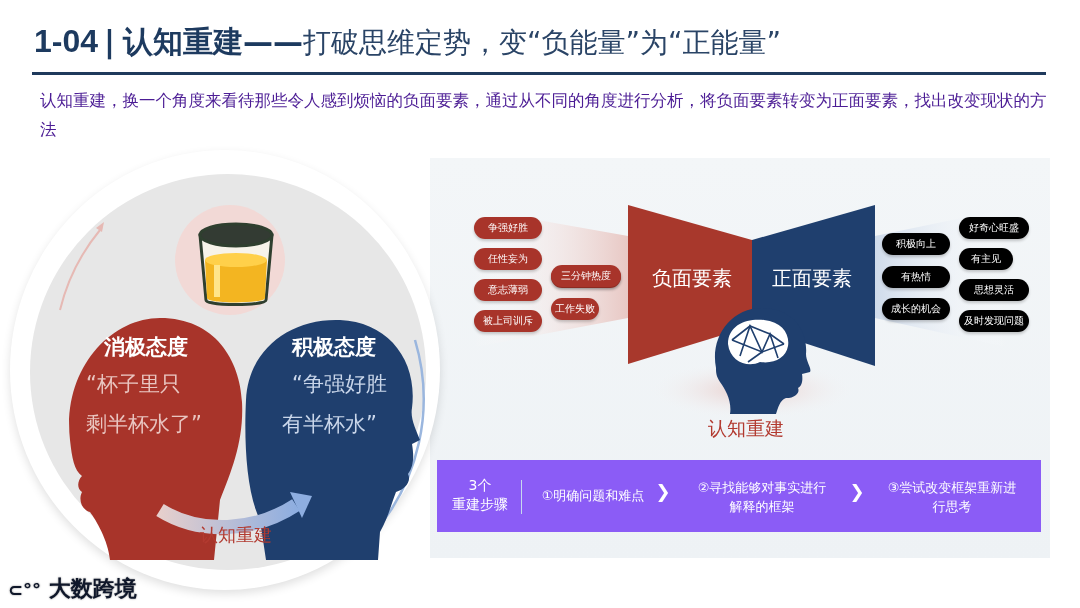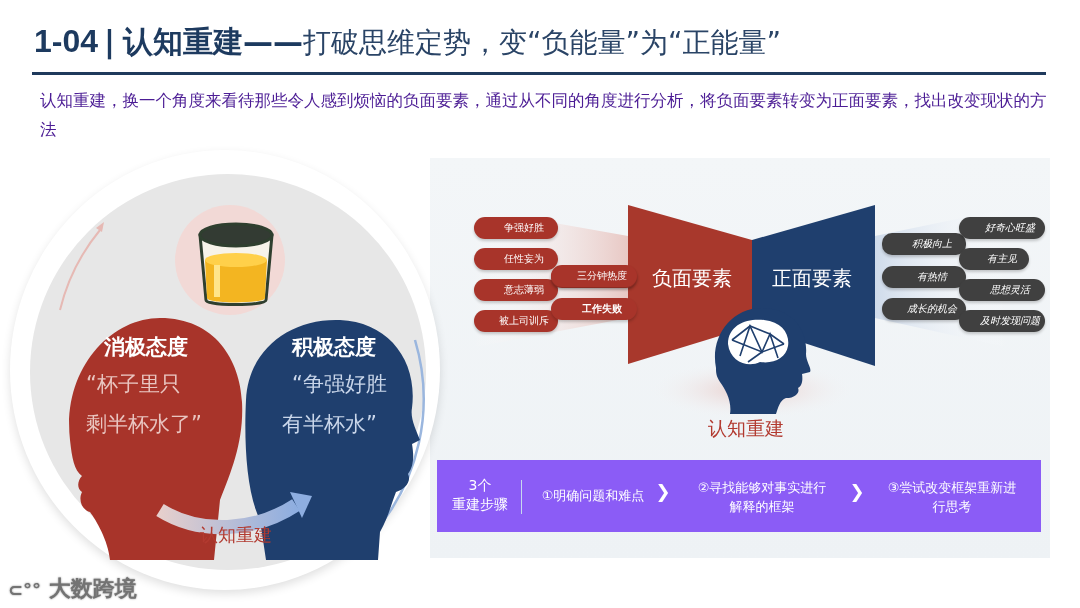--- a/index.html
+++ b/index.html
@@ -8,30 +8,30 @@
   .title .num{font-weight:bold;font-family:"Liberation Sans",sans-serif;font-size:32px;}
   .title .bar{font-weight:bold;margin:0 8px 0 6px;font-size:30px;}
   .title .main{font-weight:bold;font-size:30px;}
   .title .sub{font-size:28px;color:#2a4466;}
   .rule{position:absolute;left:32px;top:72px;width:1014px;height:3px;background:#1f3a5c;}
   .desc{position:absolute;left:40px;top:86px;width:1010px;font-size:16.5px;line-height:29px;color:#4c1d95;}
   .panel{position:absolute;left:430px;top:158px;width:620px;height:400px;background:linear-gradient(180deg,#f3f6f8,#eef2f5);}
   .circle-outer{position:absolute;left:10px;top:150px;width:430px;height:440px;border-radius:50%;background:#fff;box-shadow:0 4px 10px rgba(0,0,0,0.12);}
   .circle-inner{position:absolute;left:30px;top:174px;width:396px;height:396px;border-radius:50%;background:#e7e7e7;}
   .glass-halo{position:absolute;left:175px;top:205px;width:110px;height:110px;border-radius:50%;background:#f2d9d6;}
-  .pill{position:absolute;height:22px;border-radius:11px;color:#fff;font-size:10px;display:flex;align-items:center;justify-content:center;box-shadow:0 2px 3px rgba(0,0,0,0.2);padding-left:16px;}
+  .pill{position:absolute;height:22px;border-radius:11px;color:#fff;font-size:10px;display:flex;align-items:center;justify-content:center;box-shadow:0 2px 3px rgba(0,0,0,0.2);}
   .pill.red{background:#a8342a;}
-  .pill.blue{background:#404040;font-style:italic;}
+  .pill.blue{background:#000000;}
   .funnel-text{position:absolute;color:#fff;font-size:20px;}
   .cog-label{position:absolute;color:#b23a30;font-size:19px;}
   .steps{position:absolute;left:437px;top:460px;width:604px;height:72px;background:#8b5cf6;color:#fff;}
   .steps .s{position:absolute;font-size:13px;text-align:center;line-height:19px;}
   .head-title{position:absolute;color:#fff;font-size:21px;font-weight:bold;}
   .head-quote{position:absolute;font-size:21px;line-height:40px;}
-  .logo{position:absolute;left:8px;top:574px;color:#737373;font-size:22px;font-weight:bold;text-shadow:0 0 2px #888;}
+  .logo{position:absolute;left:8px;top:574px;color:#0f172a;font-size:22px;font-weight:bold;text-shadow:0 0 2px #888;}
 </style>
 </head>
 <body>
 
 <div class="title">
   <span class="num">1-04</span>
   <span class="bar">|</span>
   <span class="main">认知重建——</span>
   <span class="sub">打破思维定势，变“负能量”为“正能量”</span>
 </div>
@@ -76,23 +76,23 @@
 <div class="funnel-text" style="left:652px;top:265px;">负面要素</div>
 <div class="funnel-text" style="left:772px;top:265px;">正面要素</div>
 <div class="cog-label" style="left:708px;top:416px;">认知重建</div>
 
 <div class="pill red" style="left:474px;top:217px;width:68px;">争强好胜</div>
 <div class="pill red" style="left:474px;top:248px;width:68px;">任性妄为</div>
 <div class="pill red" style="left:474px;top:279px;width:68px;">意志薄弱</div>
 <div class="pill red" style="left:474px;top:310px;width:68px;">被上司训斥</div>
 <div class="pill red" style="left:551px;top:234px;width:70px;margin-top:32px;">性格急躁</div>
 <div class="pill red" style="left:551px;top:265px;width:70px;">三分钟热度</div>
-<div class="pill red" style="left:551px;top:298px;width:70px;font-weight:bold;">工作失败</div>
+<div class="pill red" style="left:551px;top:298px;width:48px;">工作失败</div>
 
-<div class="pill blue" style="left:882px;top:233px;width:68px;border-radius:10px;">积极向上</div>
+<div class="pill blue" style="left:882px;top:233px;width:68px;">积极向上</div>
 <div class="pill blue" style="left:882px;top:266px;width:68px;">有热情</div>
 <div class="pill blue" style="left:882px;top:298px;width:68px;">成长的机会</div>
 <div class="pill blue" style="left:959px;top:217px;width:70px;">好奇心旺盛</div>
 <div class="pill blue" style="left:959px;top:248px;width:54px;">有主见</div>
 <div class="pill blue" style="left:959px;top:279px;width:70px;">思想灵活</div>
 <div class="pill blue" style="left:959px;top:310px;width:70px;">及时发现问题</div>
 
 <div class="steps">
   <div class="s" style="left:8px;top:16px;width:70px;font-size:14px;">
     <div>3个</div>

